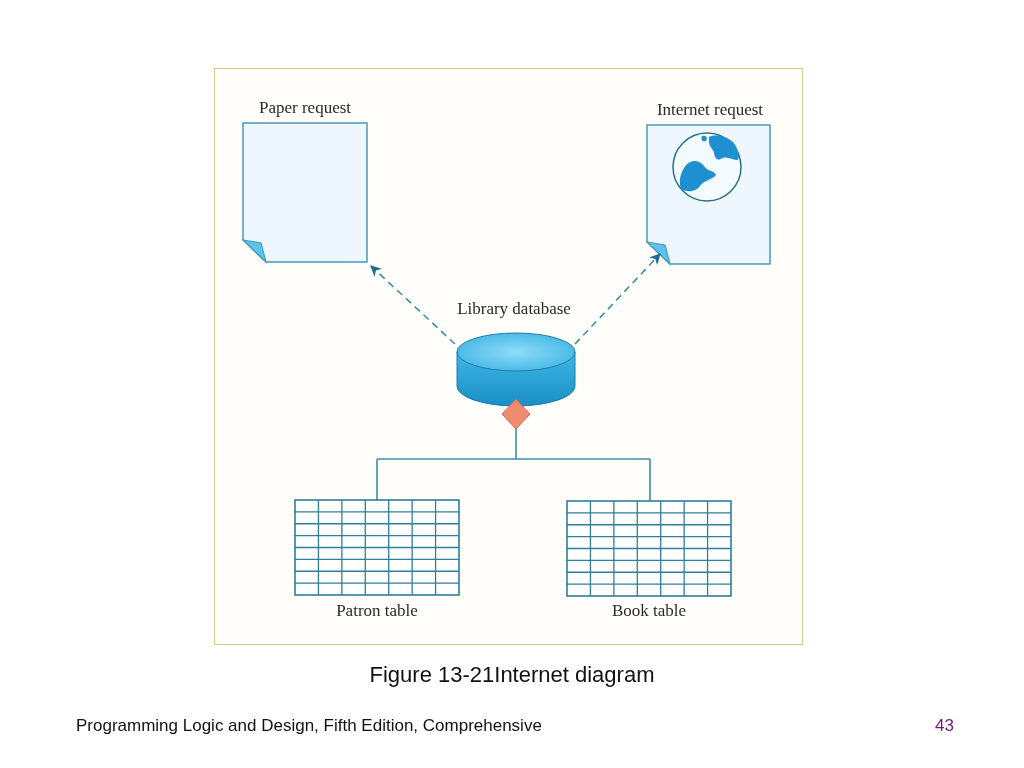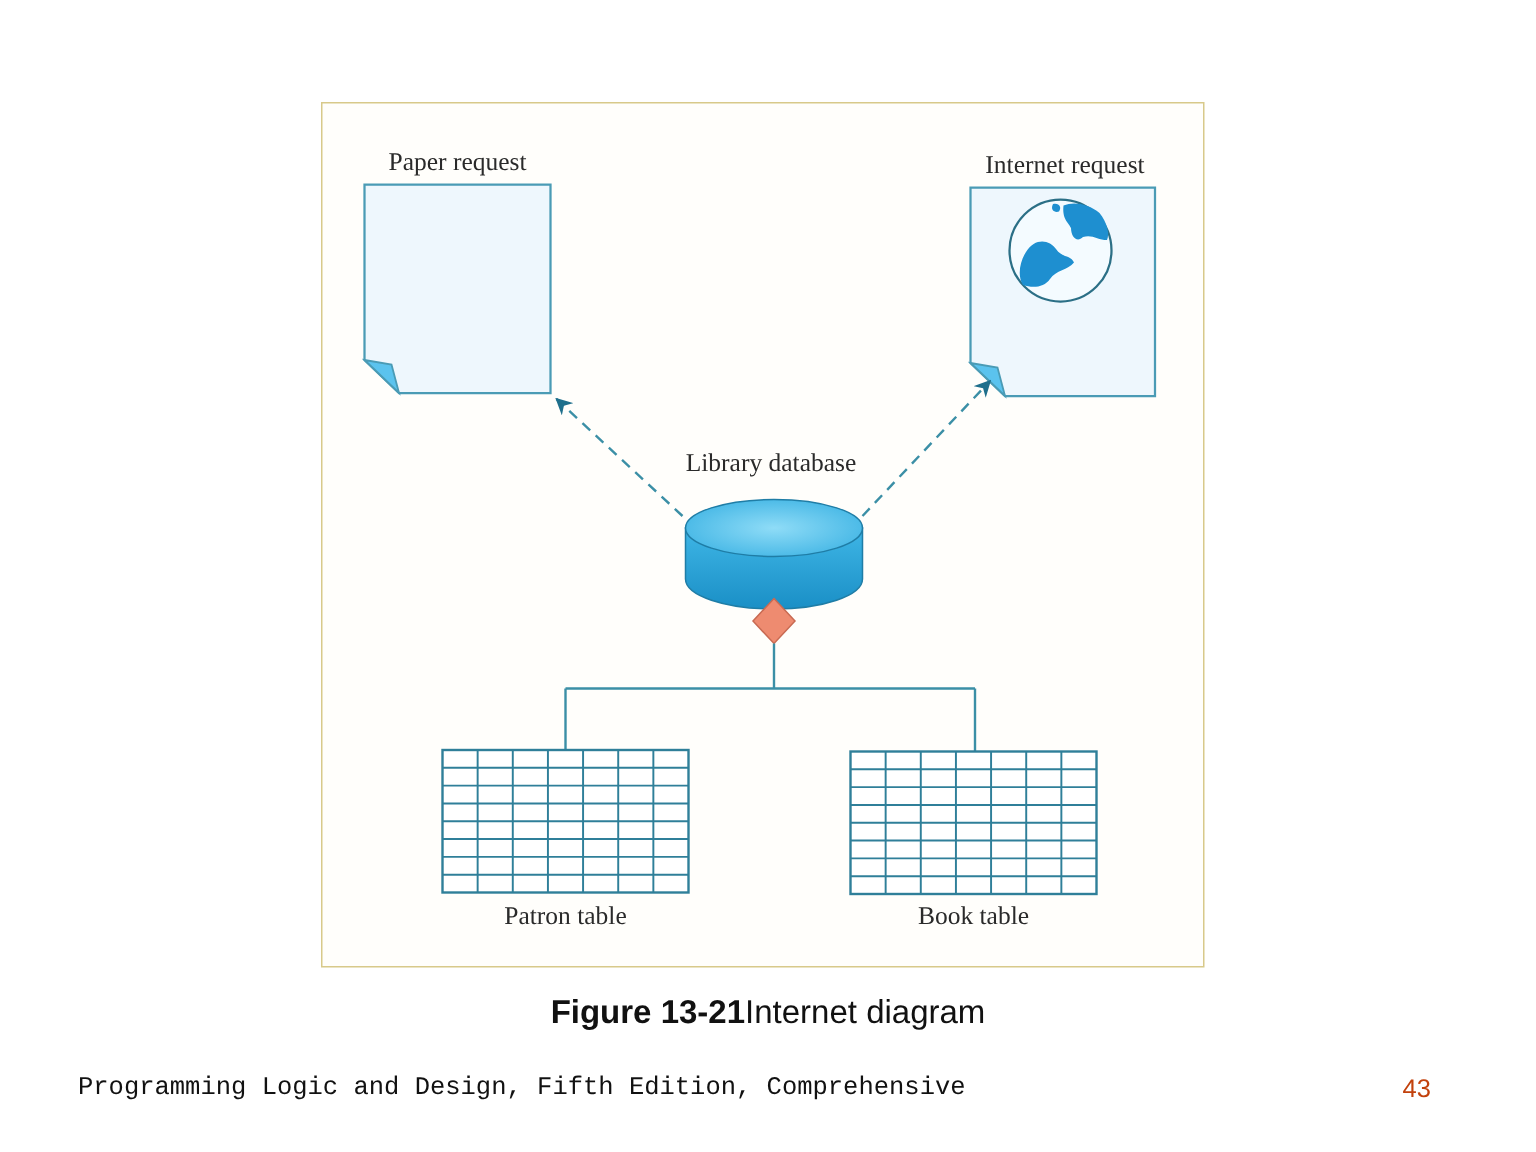--- a/index.html
+++ b/index.html
@@ -7,28 +7,28 @@
   .frame {
     position: absolute; left: 214px; top: 68px; width: 589px; height: 577px;
     box-sizing: border-box; border: 1.5px solid #d8c98a; background: #fffefb;
   }
   svg.diagram { position: absolute; left: 0; top: 0; }
   .serif { font-family: "Liberation Serif", "DejaVu Serif", serif; fill: #2a2a2a; font-size: 17px; }
   .caption {
     position: absolute; left: 0; width: 1024px; top: 662px; text-align: center;
     font-family: "Liberation Sans", "DejaVu Sans", sans-serif; font-size: 22px; color: #111;
   }
-  .caption .num { font-weight: bold; }
+  .caption .num { font-weight: normal; }
   .footer-left {
-    position: absolute; left: 52px; top: 716px;
-    font-family: Liberation Mono, monospace; font-size: 17px; color: #111;
+    position: absolute; left: 76px; top: 716px;
+    font-family: Liberation Sans, sans-serif; font-size: 17px; color: #111;
   }
   .footer-right {
     position: absolute; right: 70px; top: 716px;
-    font-family: "Liberation Sans", "DejaVu Sans", sans-serif; font-size: 17px; color: #c2410c;
+    font-family: "Liberation Sans", "DejaVu Sans", sans-serif; font-size: 17px; color: #701a75;
   }
 </style>
 </head>
 <body>
 
 <div class="frame"></div>
 
 <svg class="diagram" width="1024" height="768" viewBox="0 0 1024 768">
   <defs>
     <marker id="arrowhead" viewBox="0 0 10 10" refX="9" refY="5" markerWidth="7" markerHeight="7" orient="auto-start-reverse">

